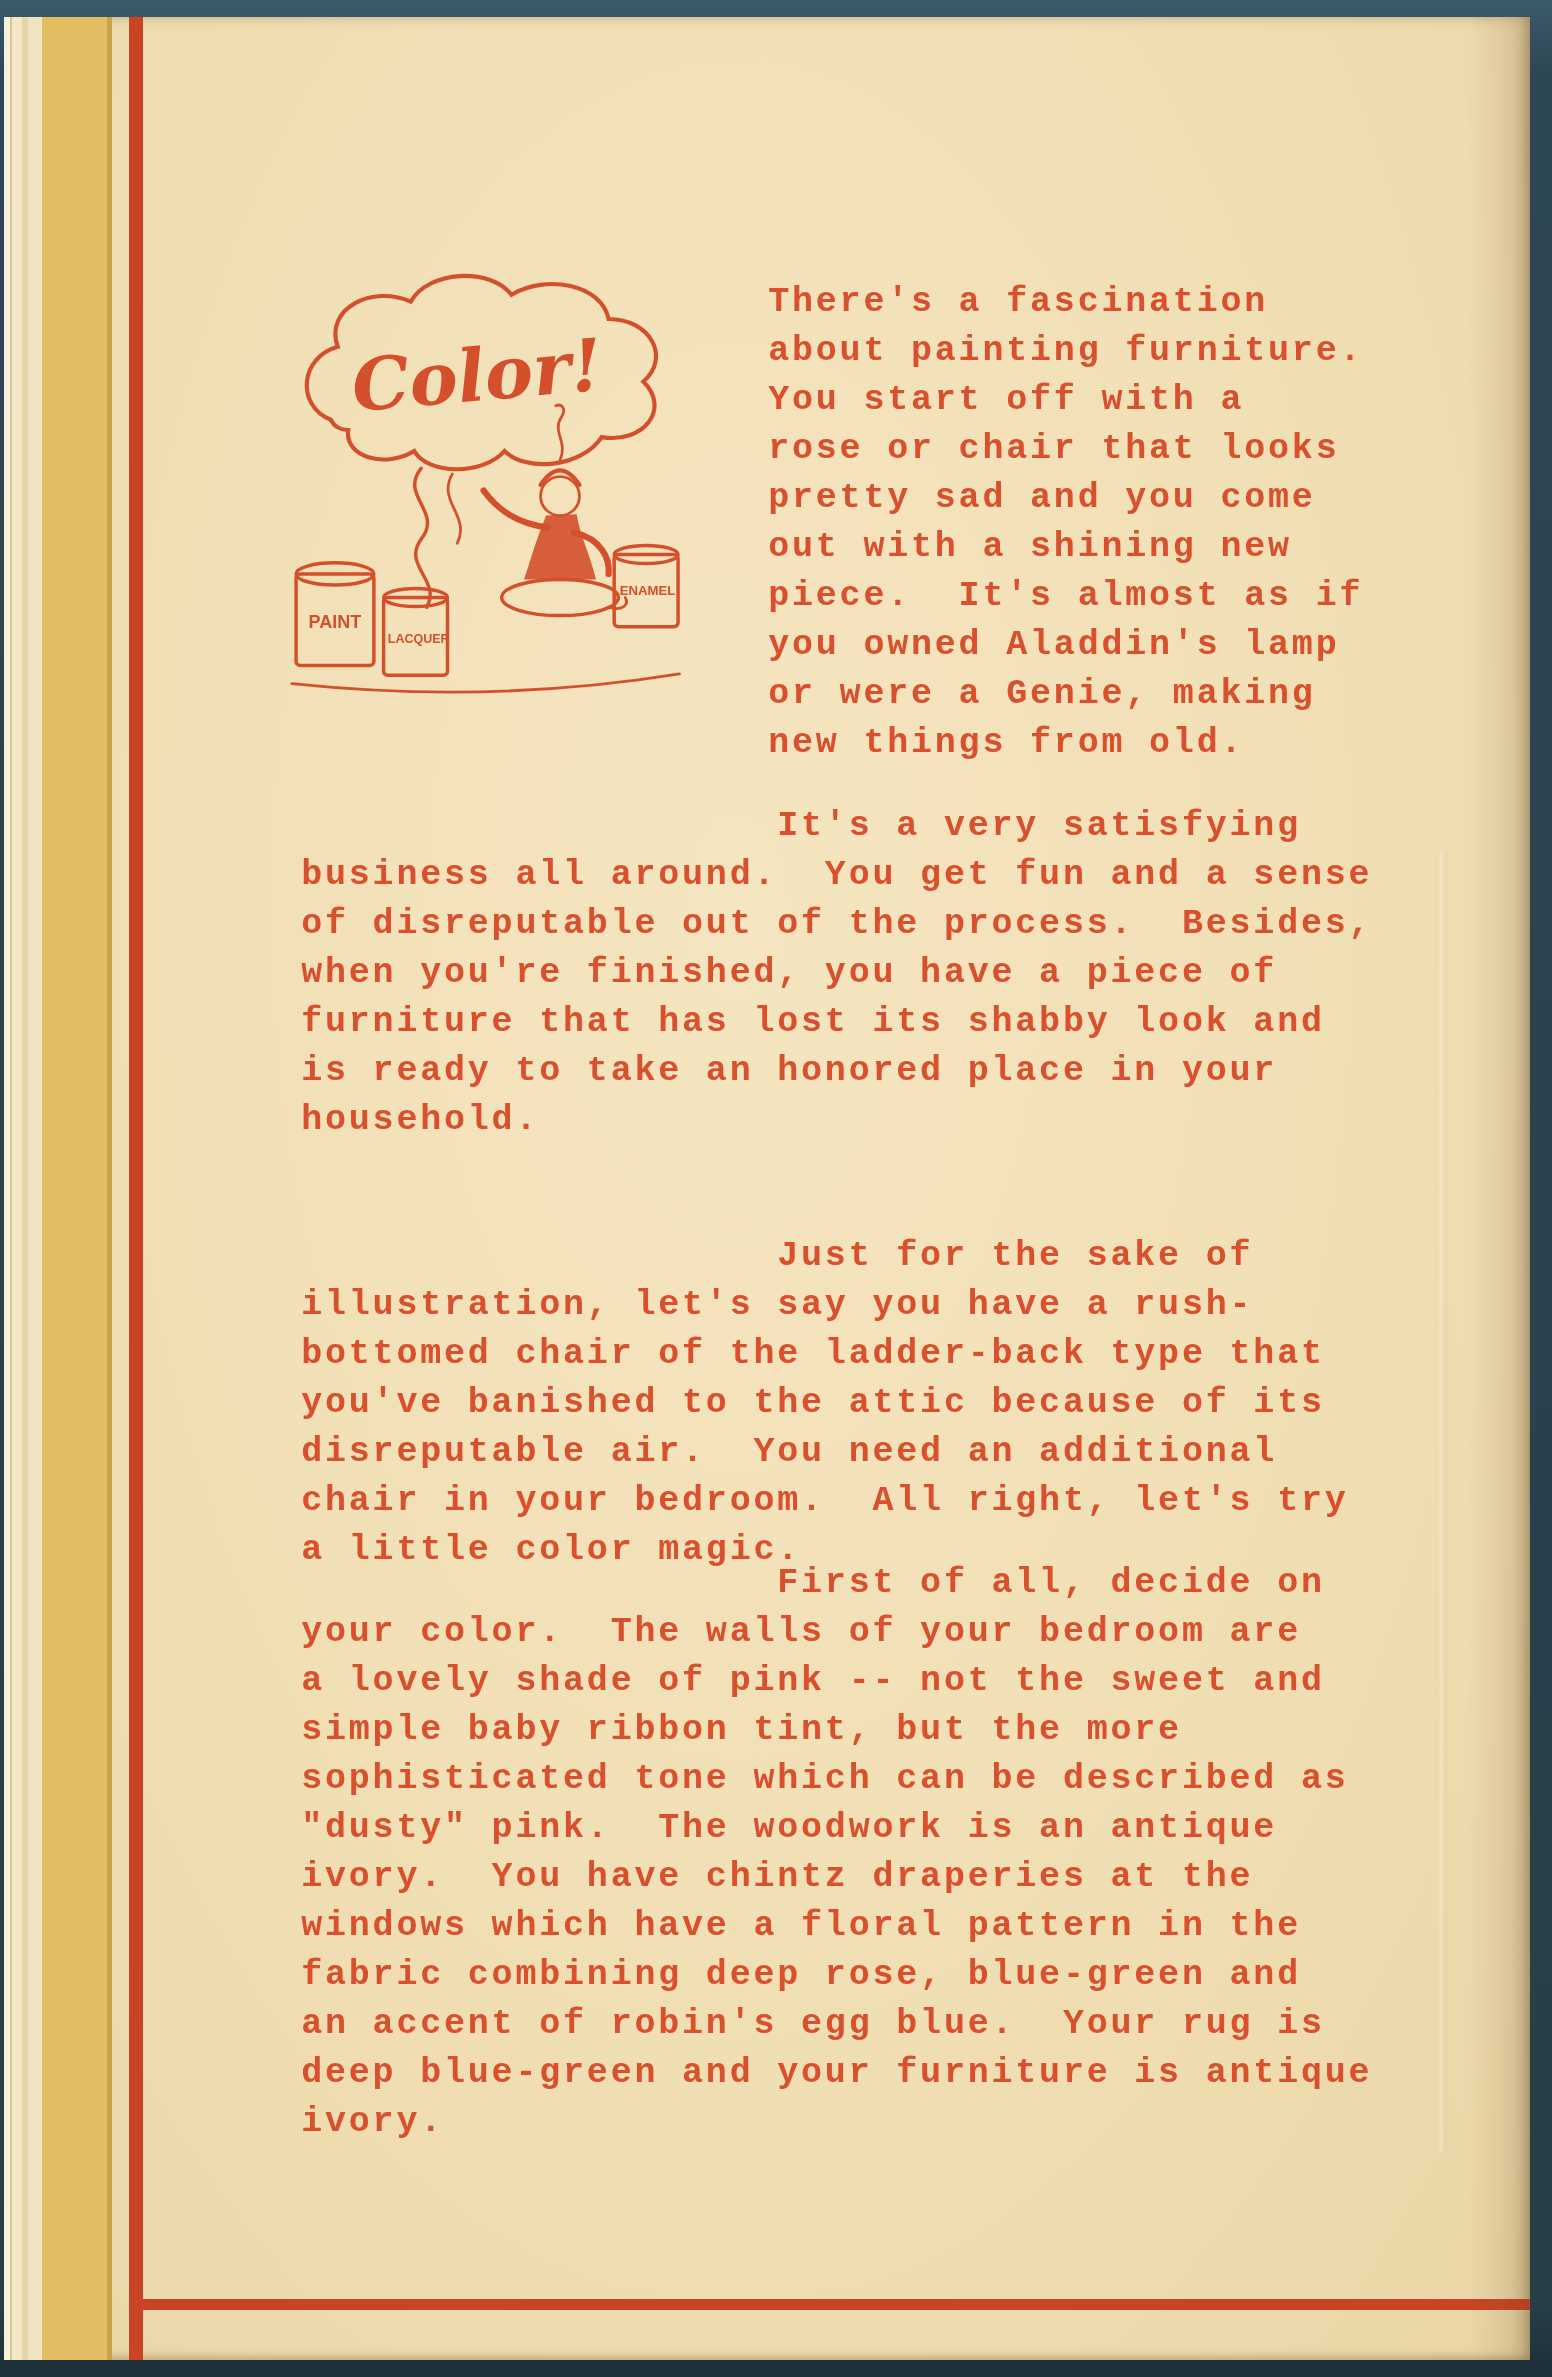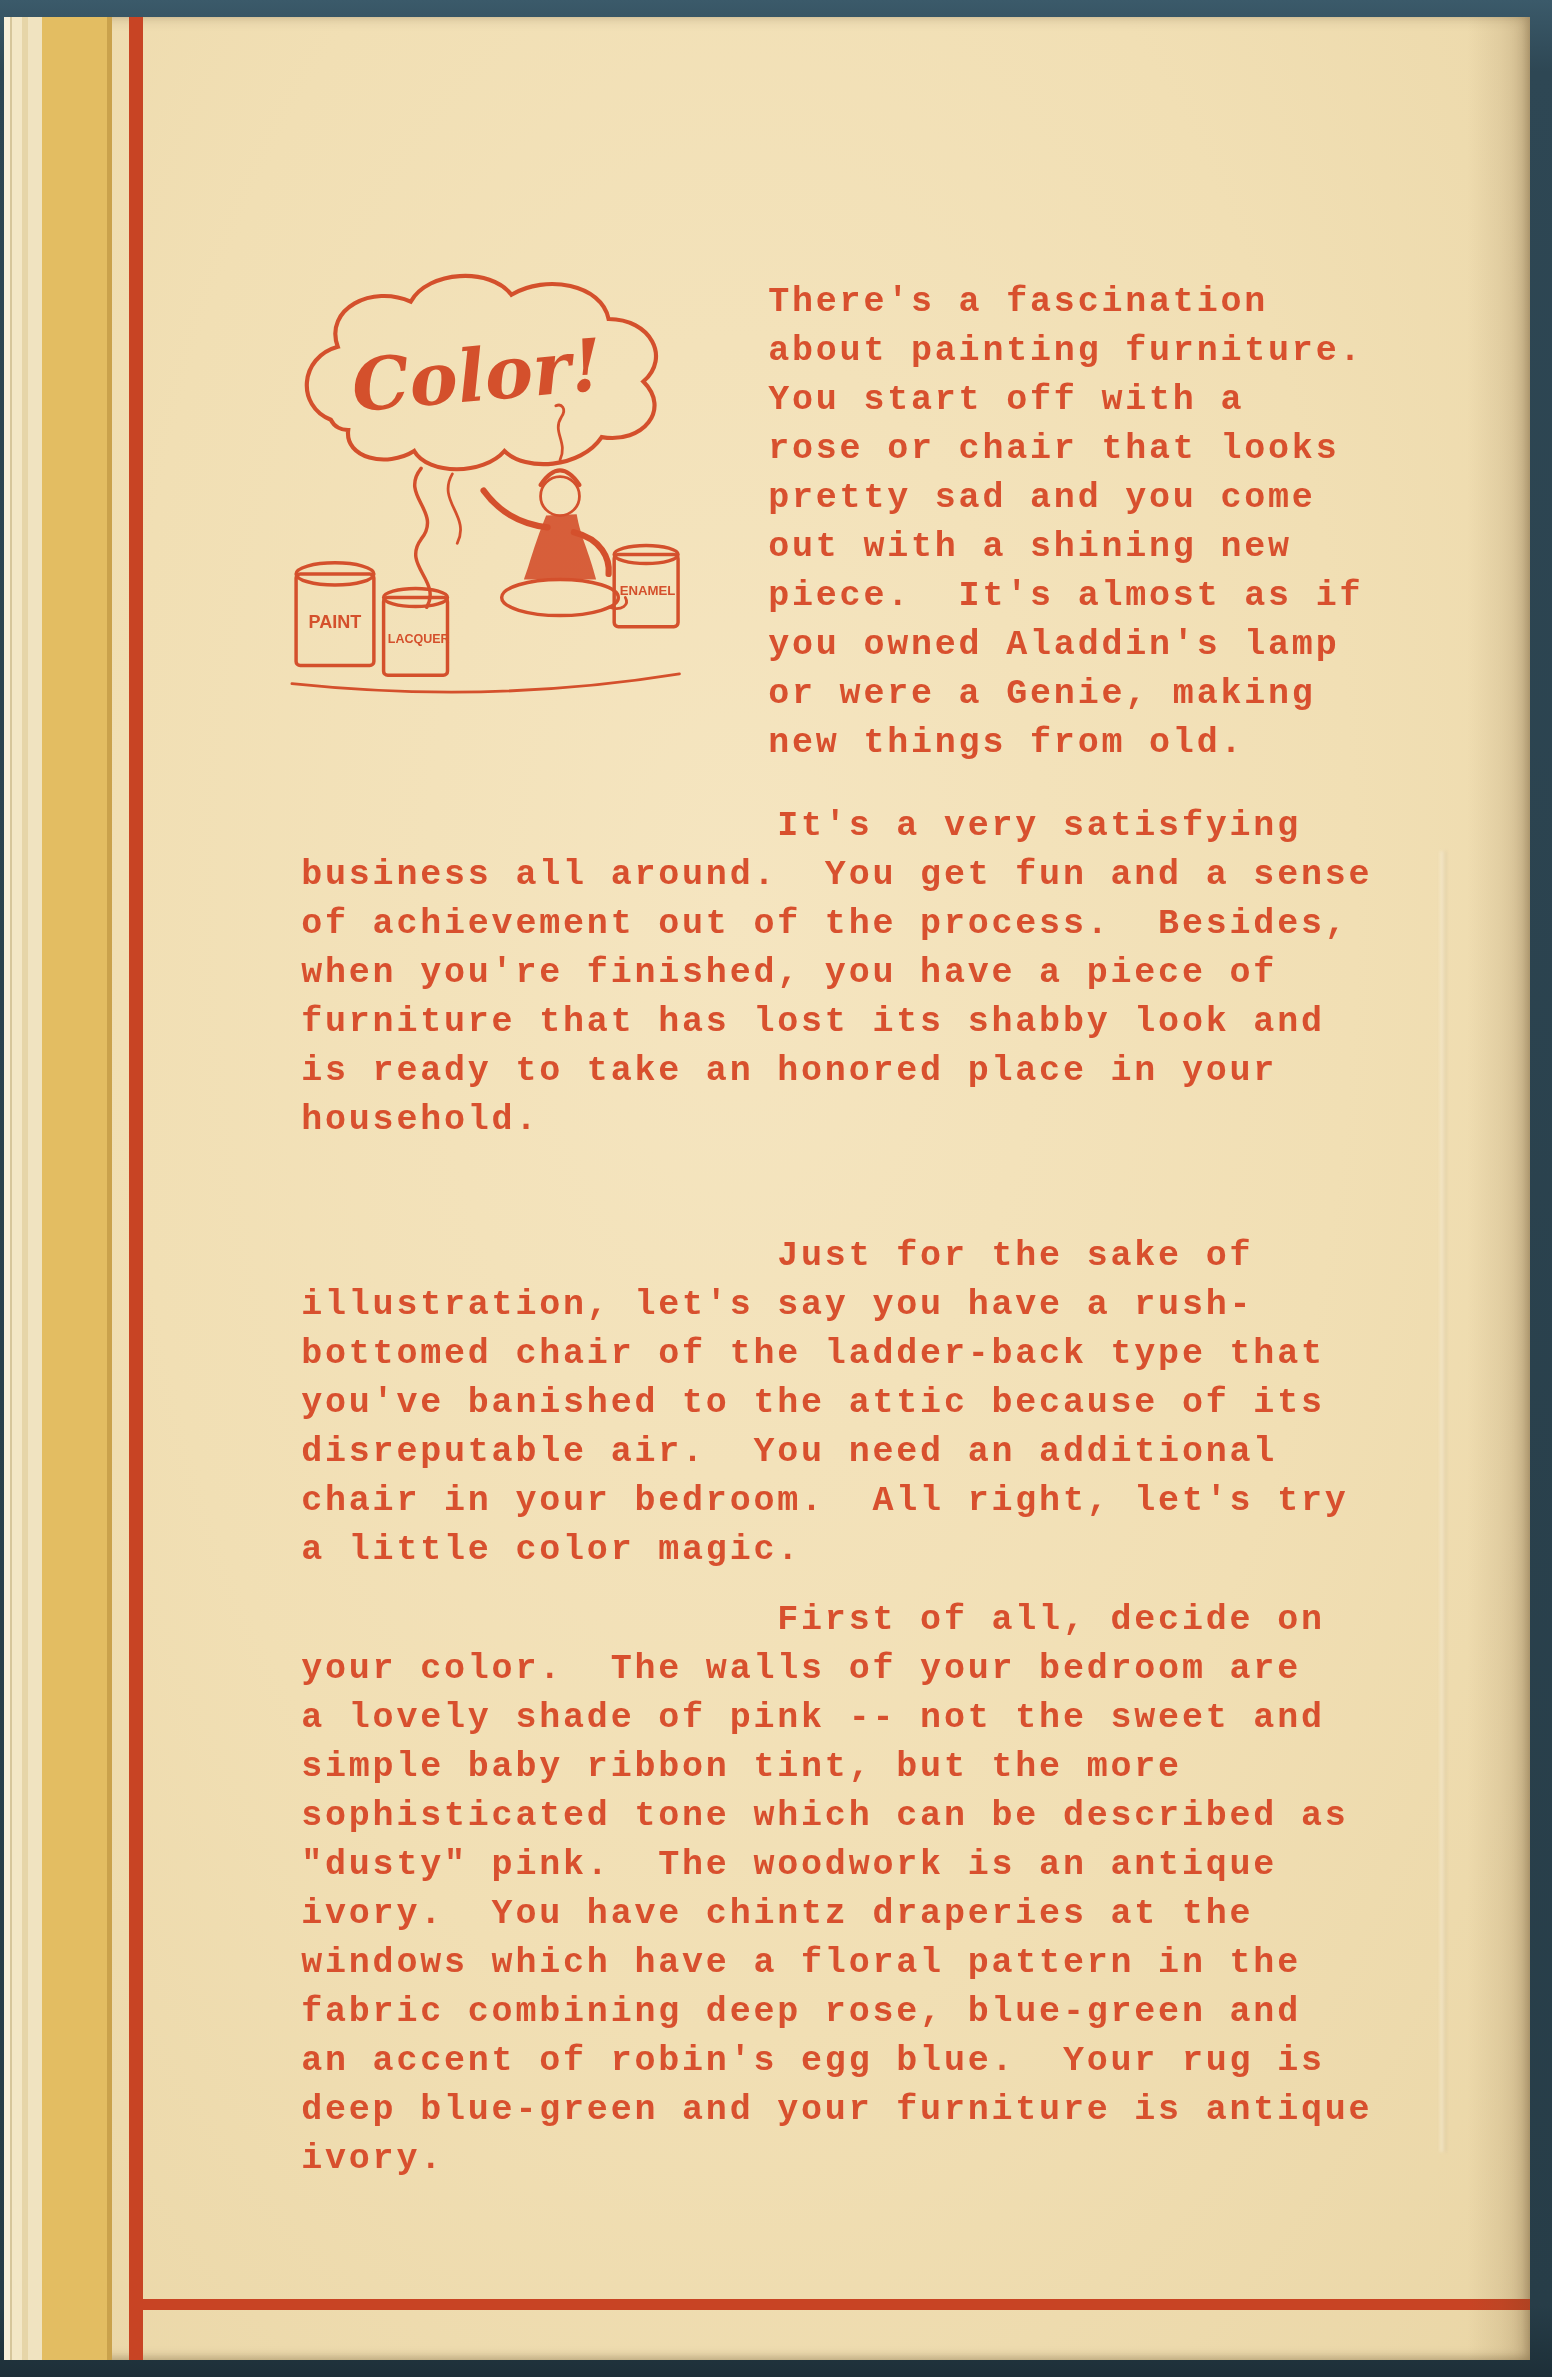--- a/index.html
+++ b/index.html
@@ -84,21 +84,21 @@
     font-family: "Liberation Mono", monospace;
     font-weight: bold;
     font-size: 35px;
     line-height: 49px;
     letter-spacing: 2.8px;
     white-space: pre;
   }
   .p1 { left: 764px; top: 261px; line-height: 49px; }
   .p2 { left: 297px;  top: 785px; }
   .p3 { left: 297px;  top: 1215px; }
-  .p4 { left: 297px;  top: 1542px; margin-top: 37px; }
+  .p4 { left: 297px;  top: 1542px; }
 
   svg .ink-stroke { stroke: #d4502c; fill: none; stroke-linecap: round; }
   svg .ink-fill   { fill: #d4502c; }
   svg text.script {
     font-family: "DejaVu Serif", serif;
     font-style: italic;
     font-weight: bold;
     fill: #d4502c;
   }
   svg text.can-label {
@@ -177,21 +177,21 @@
 You start off with a
 rose or chair that looks
 pretty sad and you come
 out with a shining new
 piece.  It's almost as if
 you owned Aladdin's lamp
 or were a Genie, making
 new things from old.</div>
     <div class="typed p2">                    It's a very satisfying
 business all around.  You get fun and a sense
-of achievement out of the process.  Besides,
+of disreputable out of the process.  Besides,
 when you're finished, you have a piece of
 furniture that has lost its shabby look and
 is ready to take an honored place in your
 household.</div>
     <div class="typed p3">                    Just for the sake of
 illustration, let's say you have a rush-
 bottomed chair of the ladder-back type that
 you've banished to the attic because of its
 disreputable air.  You need an additional
 chair in your bedroom.  All right, let's try

